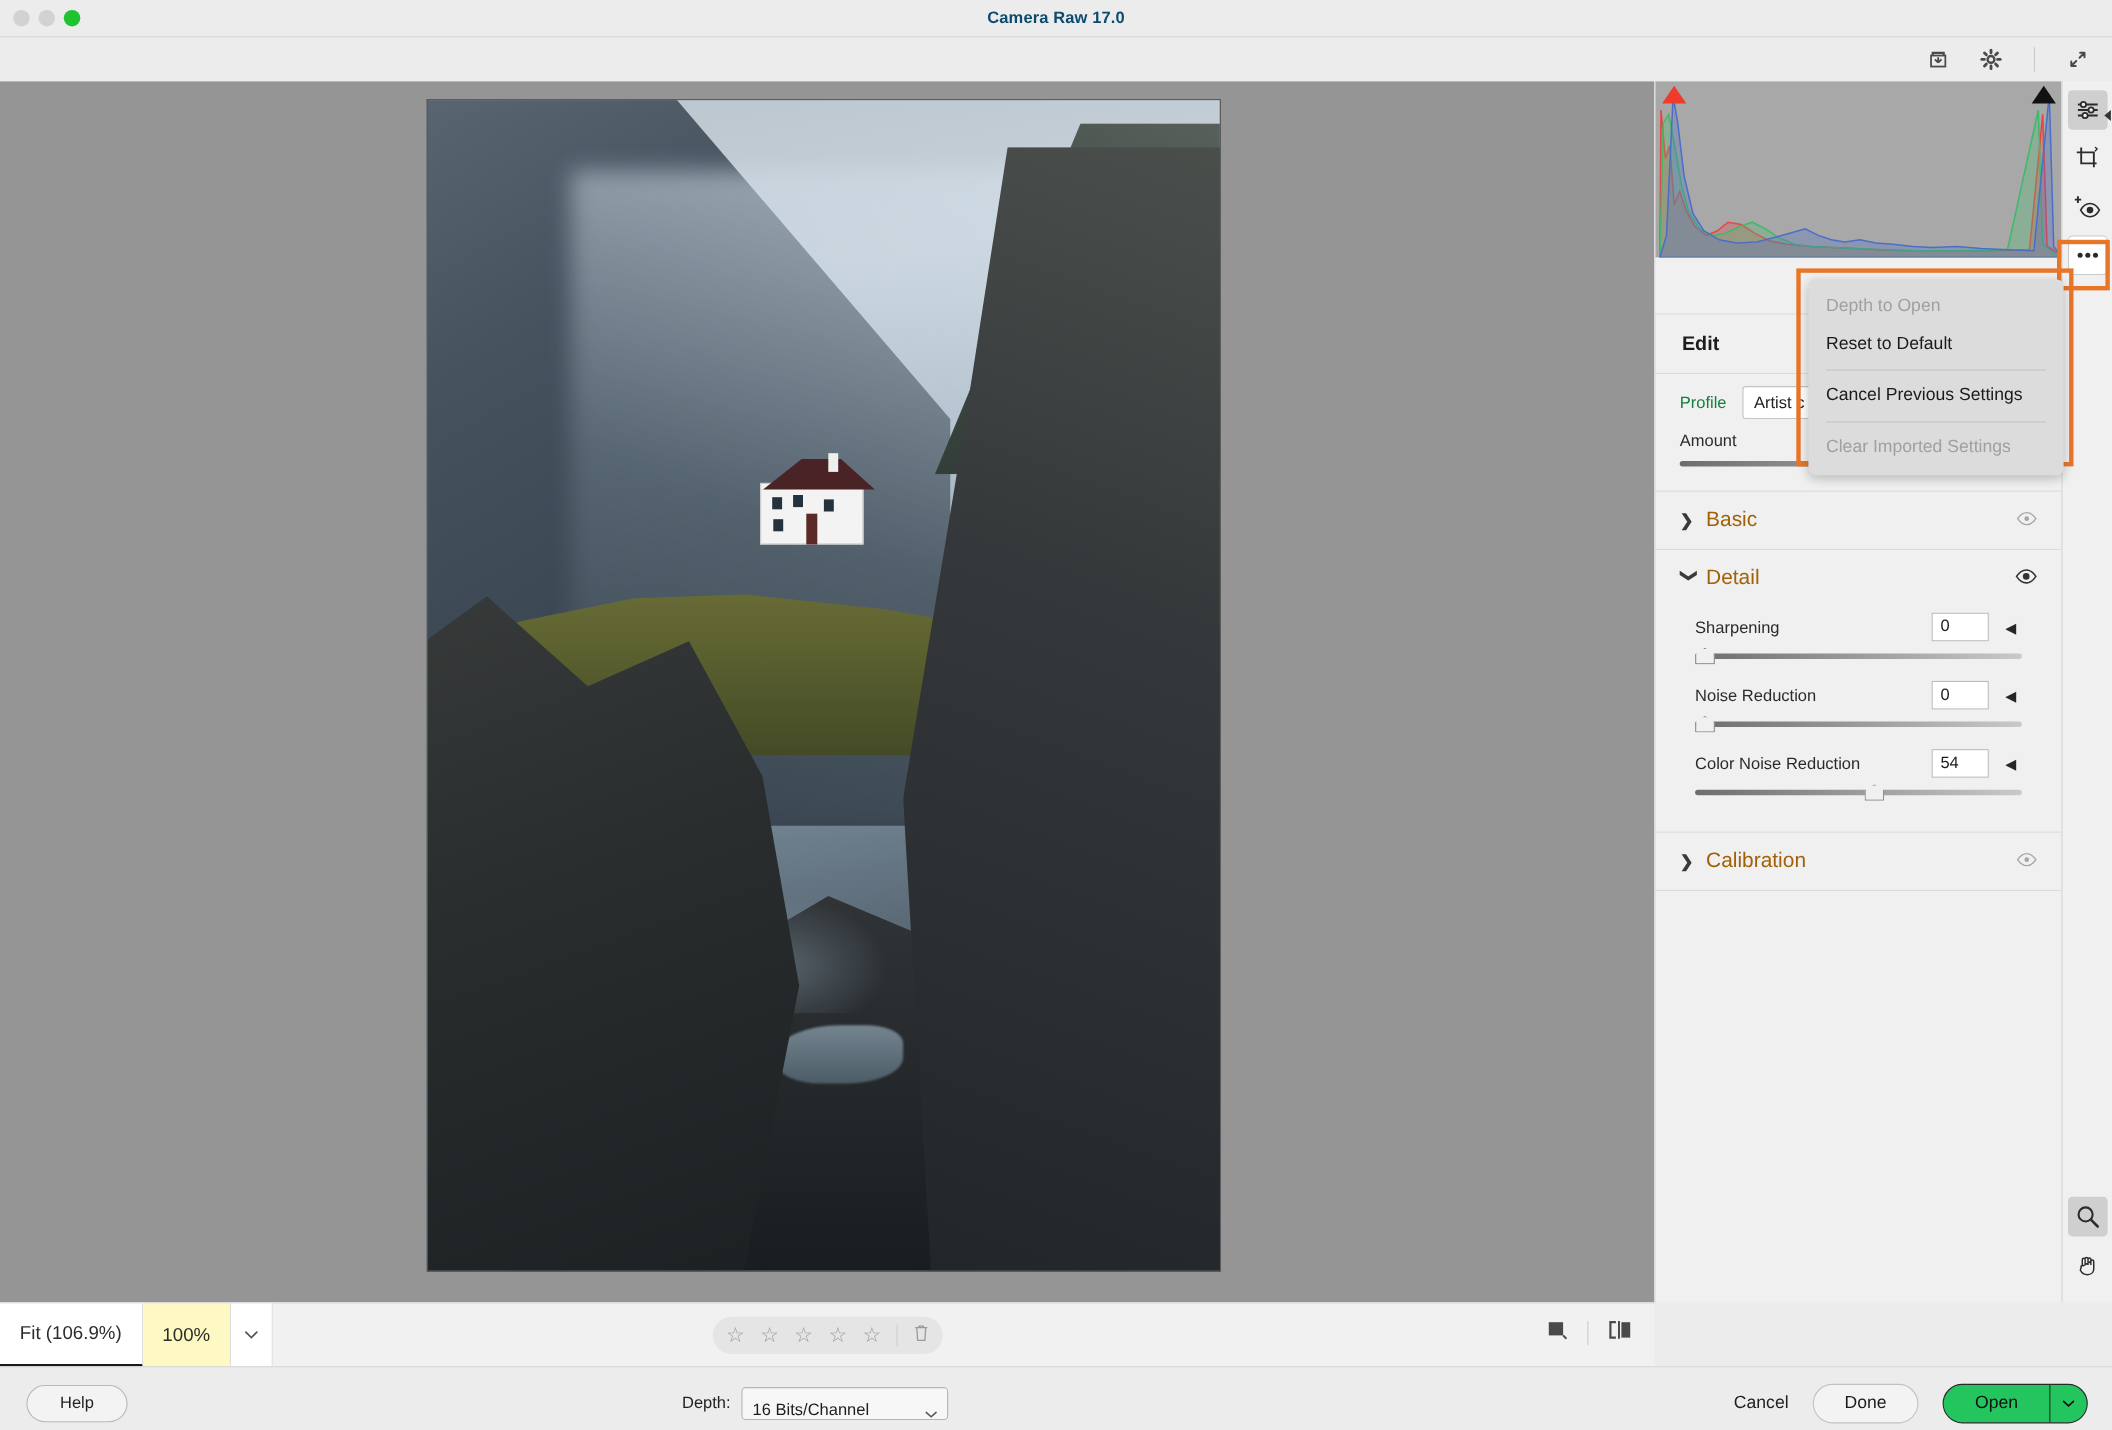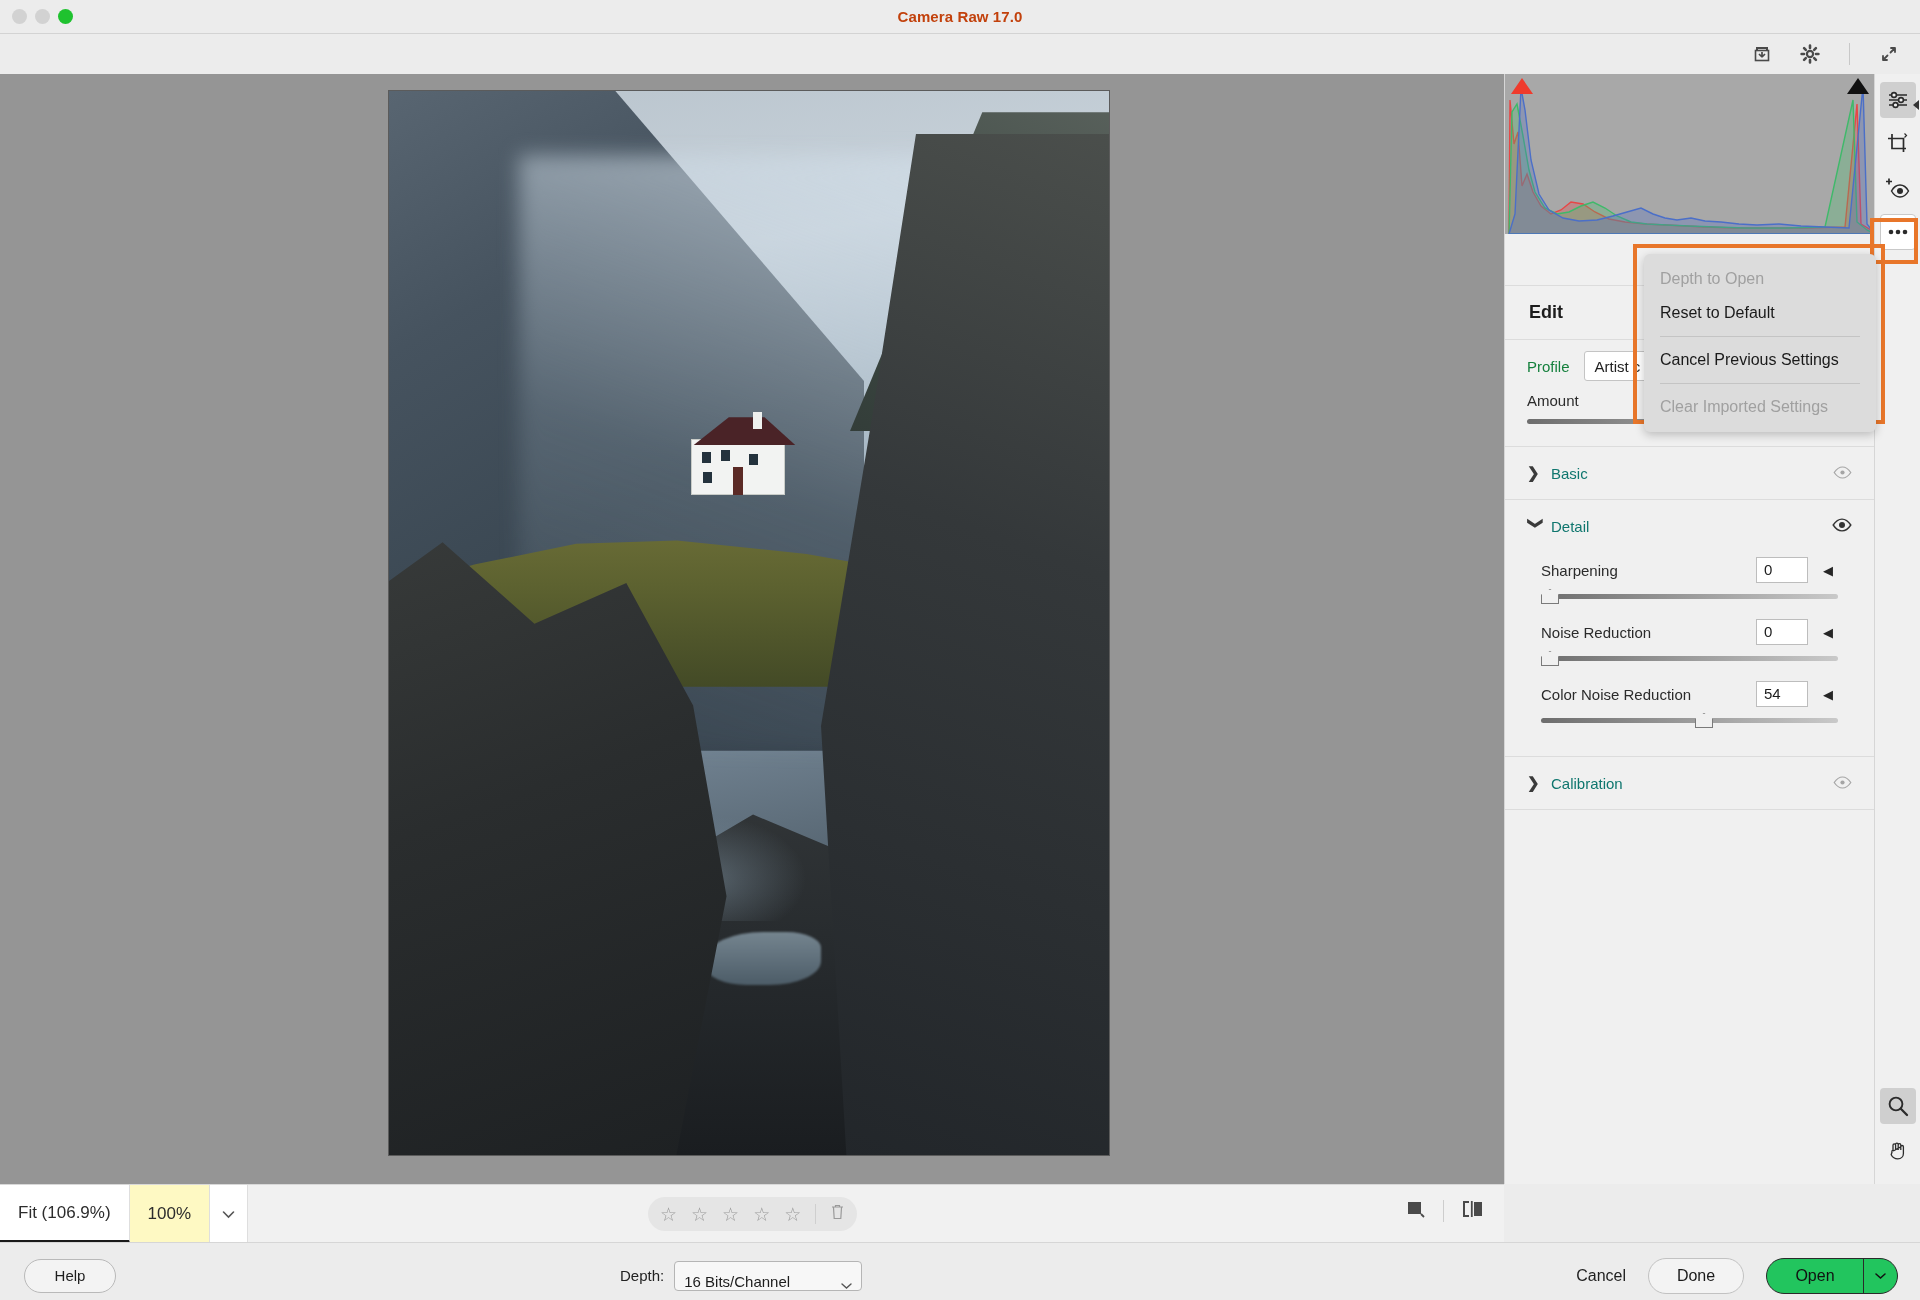--- a/index.html
+++ b/index.html
@@ -19,21 +19,21 @@
     background: #ececec;
     border-bottom: 1px solid #d3d3d3;
     display: flex; align-items: center;
   }
   .traffic { display: flex; gap: 8px; margin-left: 12px; }
   .tl { width: 15px; height: 15px; border-radius: 50%; }
   .tl.gray { background: #d2d2d2; }
   .tl.green { background: #1fc22f; }
   .title-text {
     position: absolute; left: 0; width: 1920px; text-align: center;
-    font-size: 15px; font-weight: bold; color: #c2410c;
+    font-size: 15px; font-weight: bold; color: #0c4a6e;
     letter-spacing: .1px;
   }
 
   
   .toptoolbar {
     position: absolute; top: 34px; left: 0;
     width: 1920px; height: 40px;
     background: #ececec;
     display: flex; align-items: center; justify-content: flex-end;
   }
@@ -132,21 +132,21 @@
     position: absolute; left: 30%; bottom: 22%; width: 28%; height: 10%;
     background: radial-gradient(ellipse at 50% 60%, rgba(130,150,165,.5), rgba(90,110,125,0) 70%);
   }
 
   
   .bottombar {
     position: absolute; top: 1184px; left: 0;
     width: 1504px; height: 58px;
     background: #f1f1f1;
     border-top: 1px solid #d8d8d8;
-    display: flex; 
+    display: flex; align-items: center;
   }
   .zoomtab {
     height: 58px; display: flex; align-items: center; justify-content: center;
     font-size: 17px; color: #2c2c2c; padding: 0 18px; cursor: pointer;
     border-right: 1px solid #dedede;
   }
   .zoomtab.active { background: #fff; border-bottom: 3px solid #1a1a1a; }
   .zoomtab.plain { background: #fef9c3; }
   .zoomcaret {
     width: 38px; height: 58px; display: flex; align-items: center; justify-content: center;
@@ -215,21 +215,21 @@
   }
 
   
   .section {
     border-top: 1px solid #dcdcdc;
   }
   .section-head {
     height: 52px; display: flex; align-items: center; padding: 0 22px; cursor: pointer;
   }
   .chev { width: 18px; font-size: 15px; color: #3a3a3a; font-weight: bold; }
-  .section-title { font-size: 15px; color: #0f766e; flex: 1; margin-left: 6px; }
+  .section-title { font-size: 19px; color: #a16207; flex: 1; margin-left: 6px; }
   .eye { font-size: 15px; color: #9d9d9d; cursor: pointer; }
   .eye.on { color: #333; }
   .section-body { padding: 0 36px 18px; }
 
   .slider-row { margin-bottom: 8px; }
   .slider-top { display: flex; align-items: center; height: 36px; }
   .slider-name { flex: 1; font-size: 15px; color: #2b2b2b; }
   .slider-val {
     width: 52px; height: 26px; background: #fff; border: 1px solid #bdbdbd;
     font-size: 15px; color: #1c1c1c; text-align: left; padding-left: 7px;

